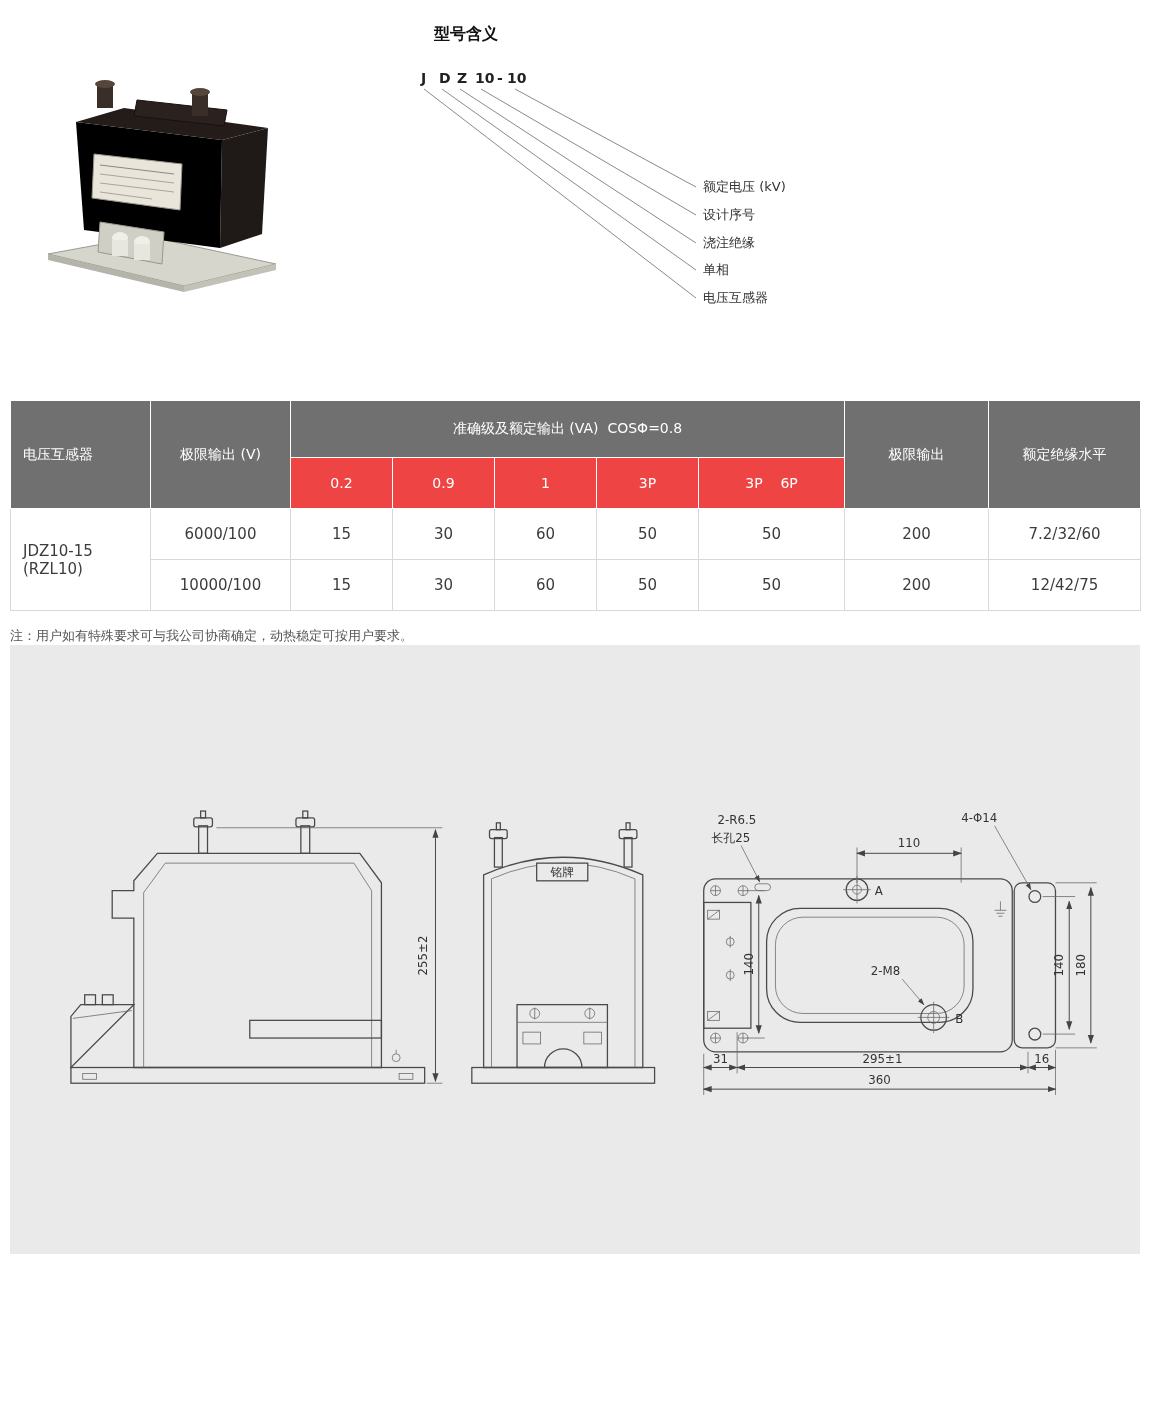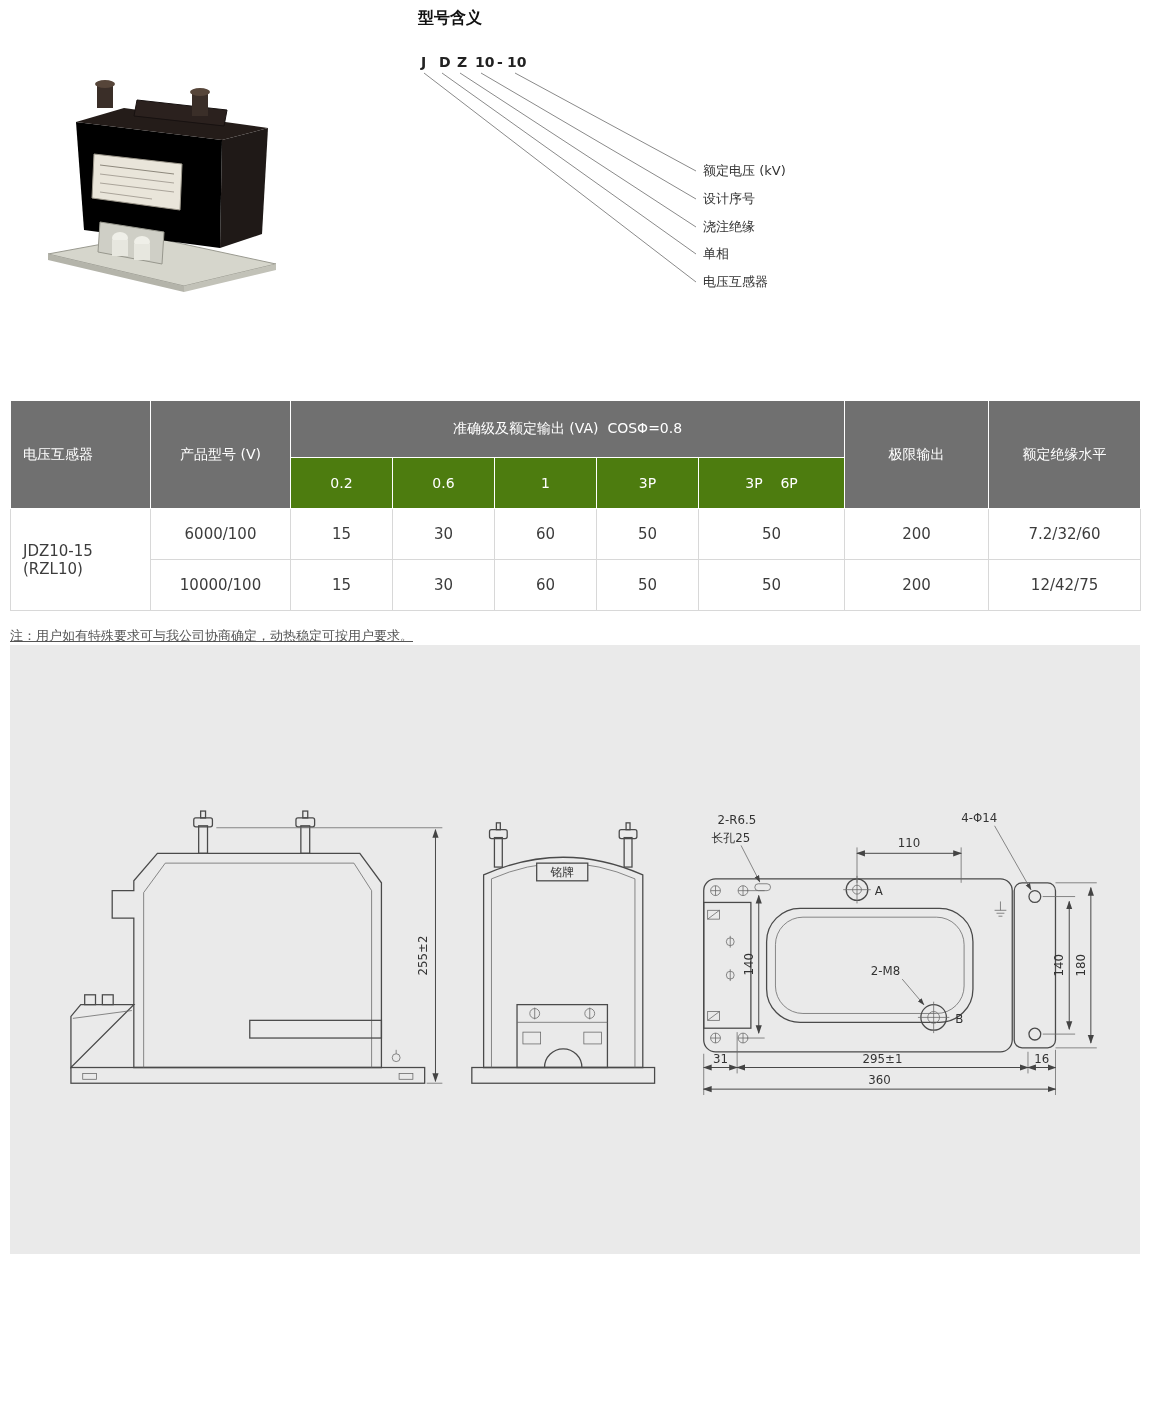--- a/index.html
+++ b/index.html
@@ -2,35 +2,35 @@
 <html><head>
 <meta charset="utf-8">
 <style>
   html,body{margin:0;padding:0;background:#fff;}
   body{width:1150px;font-family:"DejaVu Sans","Liberation Sans",sans-serif;color:#333;}
   .page{width:1150px;box-sizing:border-box;padding:0 10px;}
   
   .top-section{position:relative;height:400px;}
   .photo-box{position:absolute;left:32px;top:62px;width:240px;height:230px;}
   .model-box{position:absolute;left:408px;top:8px;}
-  .sec-title{font-size:16px;font-weight:bold;color:#111;margin:0;}
+  .sec-title{font-size:16px;font-weight:bold;color:#111;margin:16px;}
   .model-box .sec-title{margin-bottom:14px;}
   .model-svg text.mc{font-size:14px;font-weight:bold;fill:#222;}
   .model-svg text.ml{font-size:13px;fill:#333;}
   .model-svg line{stroke:#8a8a8a;stroke-width:1;}
   
   h2.params{margin:20px 0 16px 0;}
   table.spec{border-collapse:collapse;table-layout:fixed;width:1130px;}
   table.spec th{background:#707070;color:#fff;font-weight:normal;font-size:14px;
     border:1px solid #fff;text-align:center;white-space:pre;}
-  table.spec thead tr.sub th{background:#4d7c0f;height:48px;}
+  table.spec thead tr.sub th{background:#ef4444;height:48px;}
   table.spec thead tr.main th{height:54px;}
   table.spec th.left, table.spec td.left{text-align:left;padding-left:12px;}
   table.spec td{border:1px solid #d8d8d8;text-align:center;font-size:15px;color:#3c3c3c;height:48px;background:#fff;}
-  .note{font-size:13px;color:#555;margin-top:16px;text-decoration:underline;}
+  .note{font-size:13px;color:#555;margin-top:16px;}
   
   h2.dims{margin:64px 0 18px 0;}
   .panel{background:#eaeaea;width:1130px;}
   .panel svg{display:block;width:100%;height:auto;}
   .outline{fill:none;stroke:#4a4a4a;stroke-width:1.3;}
   .thin{fill:none;stroke:#6a6a6a;stroke-width:0.8;}
   .dim{fill:none;stroke:#444;stroke-width:1;}
   .dt{font-size:12px;fill:#333;}
   .fillbox{fill:#eaeaea;stroke:#4a4a4a;stroke-width:1.3;}
 </style>
@@ -105,28 +105,28 @@
         <col style="width:102px">
         <col style="width:102px">
         <col style="width:102px">
         <col style="width:146px">
       <col style="width:144px">
         <col style="width:152px">
     </colgroup>
     <thead>
       <tr class="main">
         <th rowspan="2" class="left">电压互感器</th>
-        <th rowspan="2">产品型号 (V)</th>
+        <th rowspan="2">极限输出 (V)</th>
         <th colspan="5">准确级及额定输出 (VA)  COSΦ=0.8</th>
         <th rowspan="2">极限输出</th>
         <th rowspan="2">额定绝缘水平</th>
       </tr>
       <tr class="sub">
         <th>0.2</th>
-        <th>0.6</th>
+        <th>0.9</th>
         <th>1</th>
         <th>3P</th>
         <th>3P    6P</th>
       </tr>
     </thead>
     <tbody>
       <tr>
         <td rowspan="2" class="left">
           <div>JDZ10-15</div>
           <div>(RZL10)</div>

